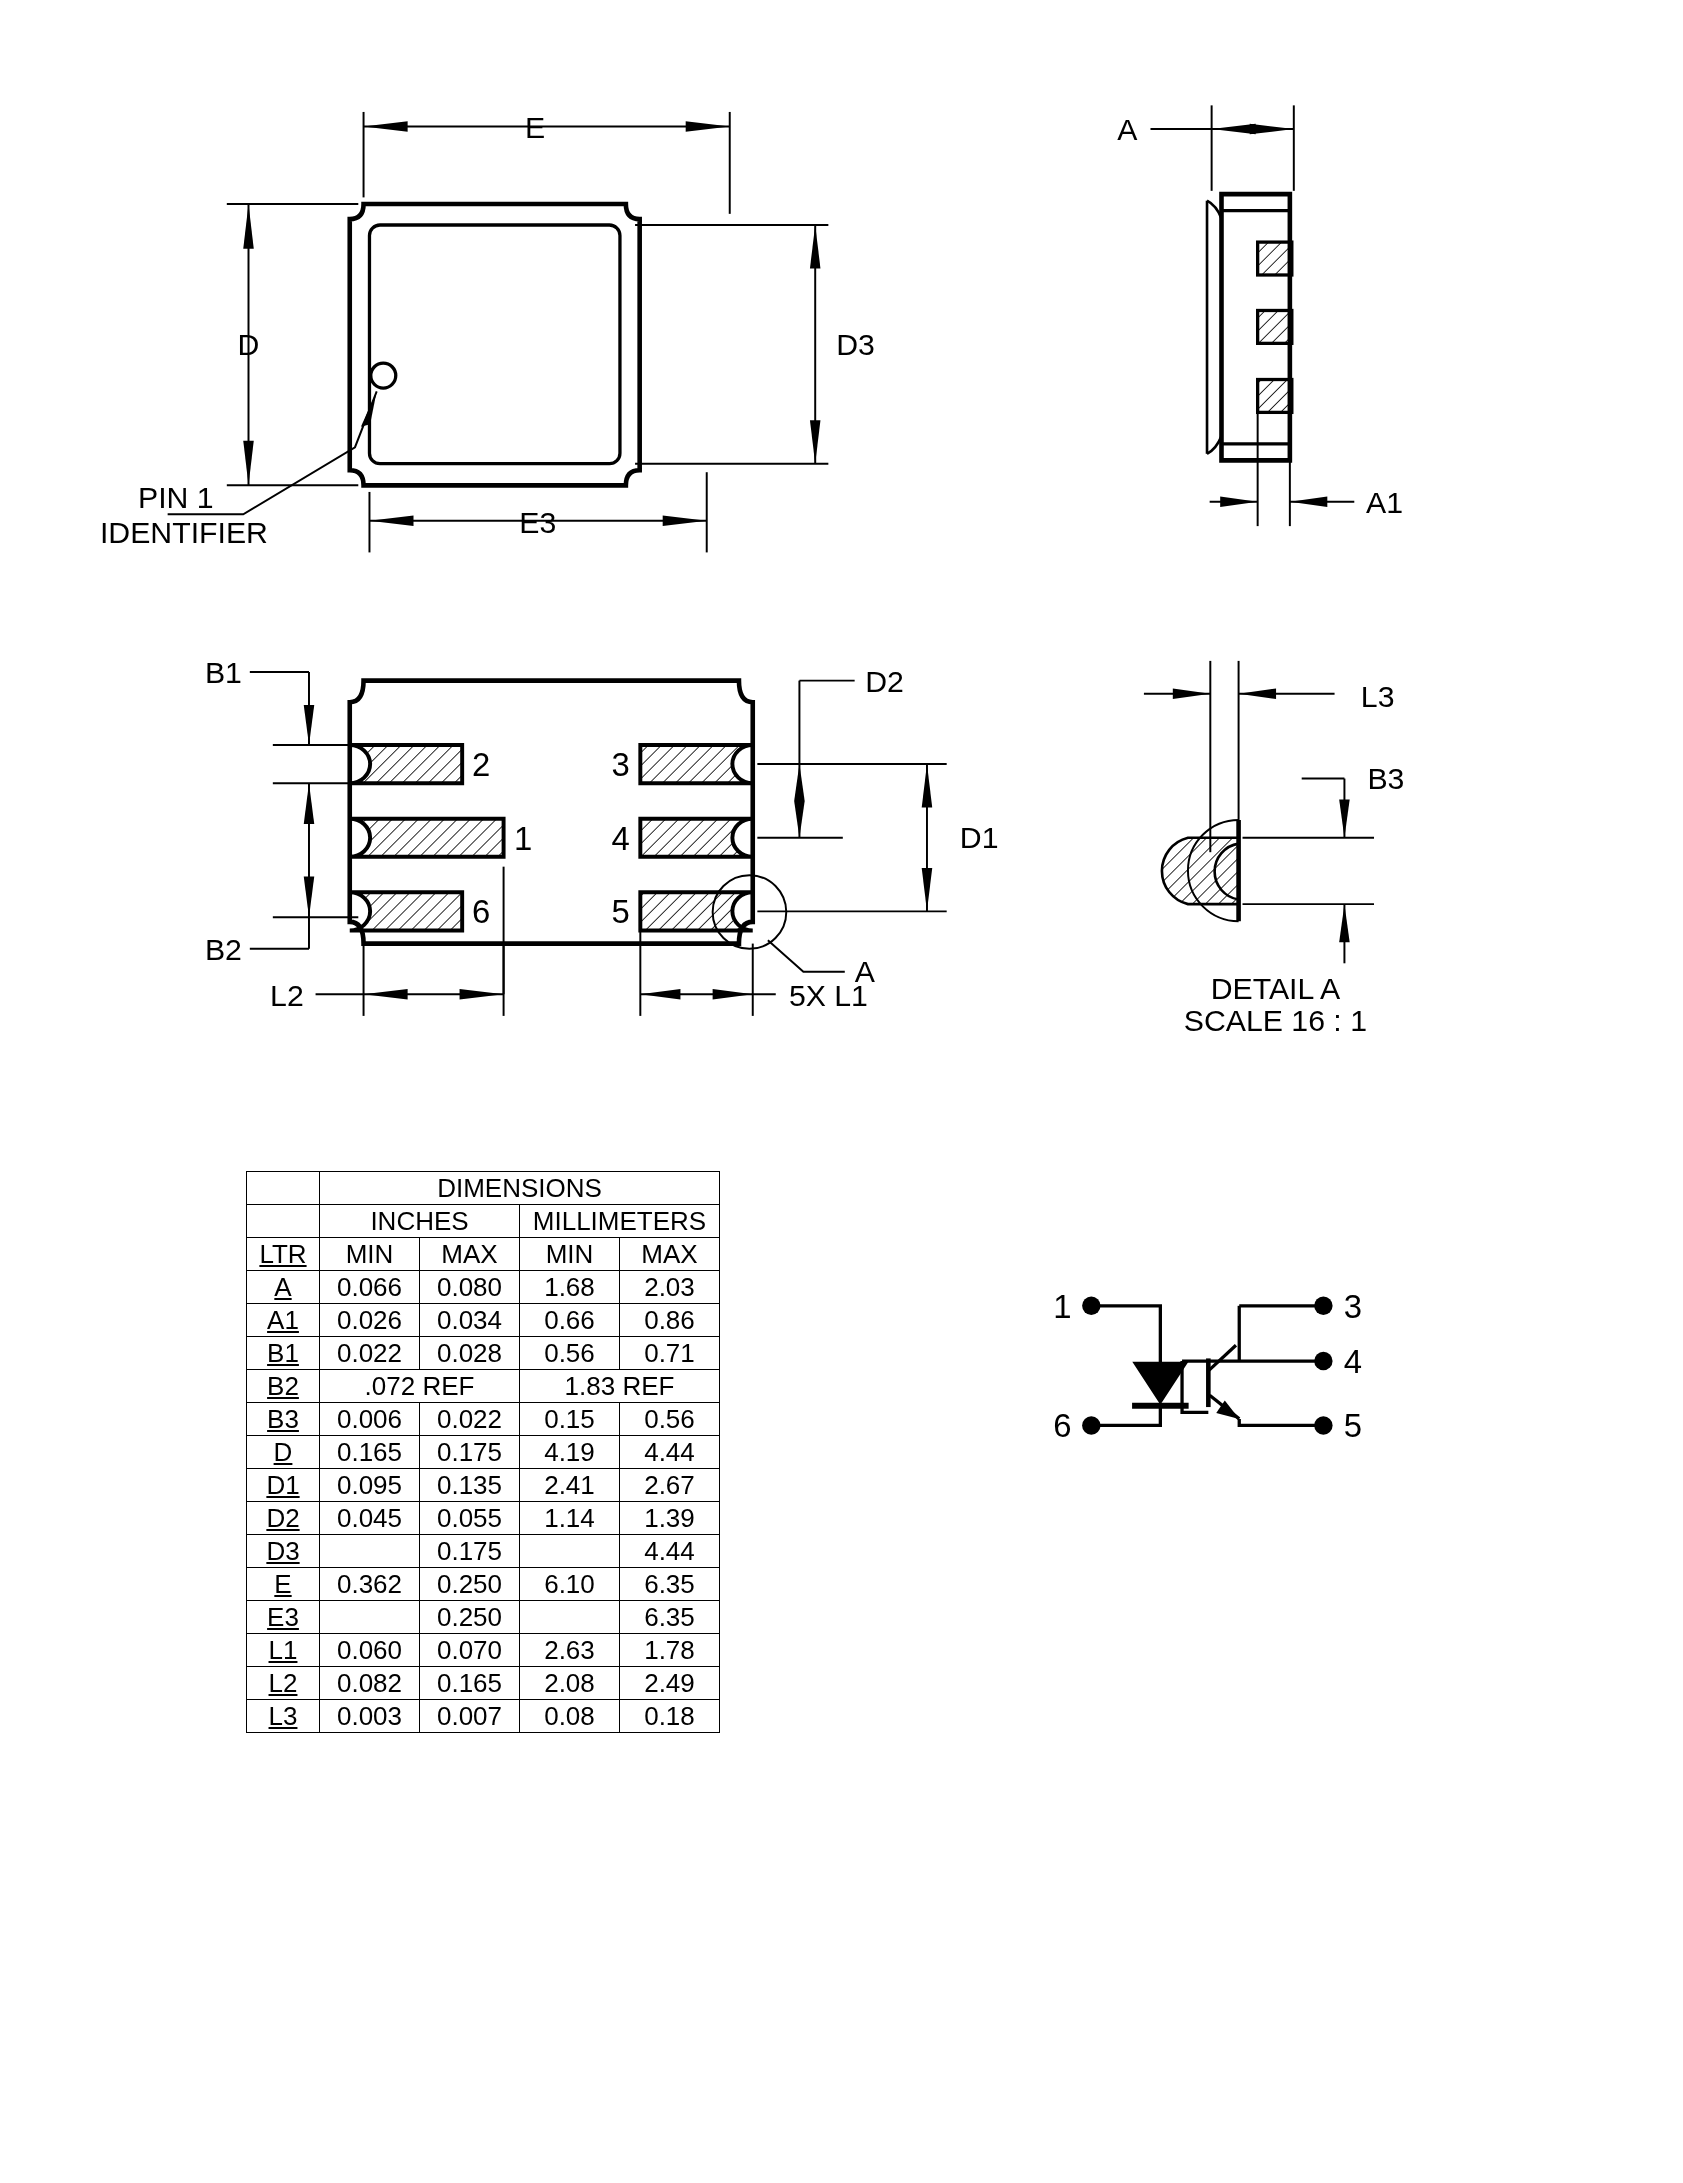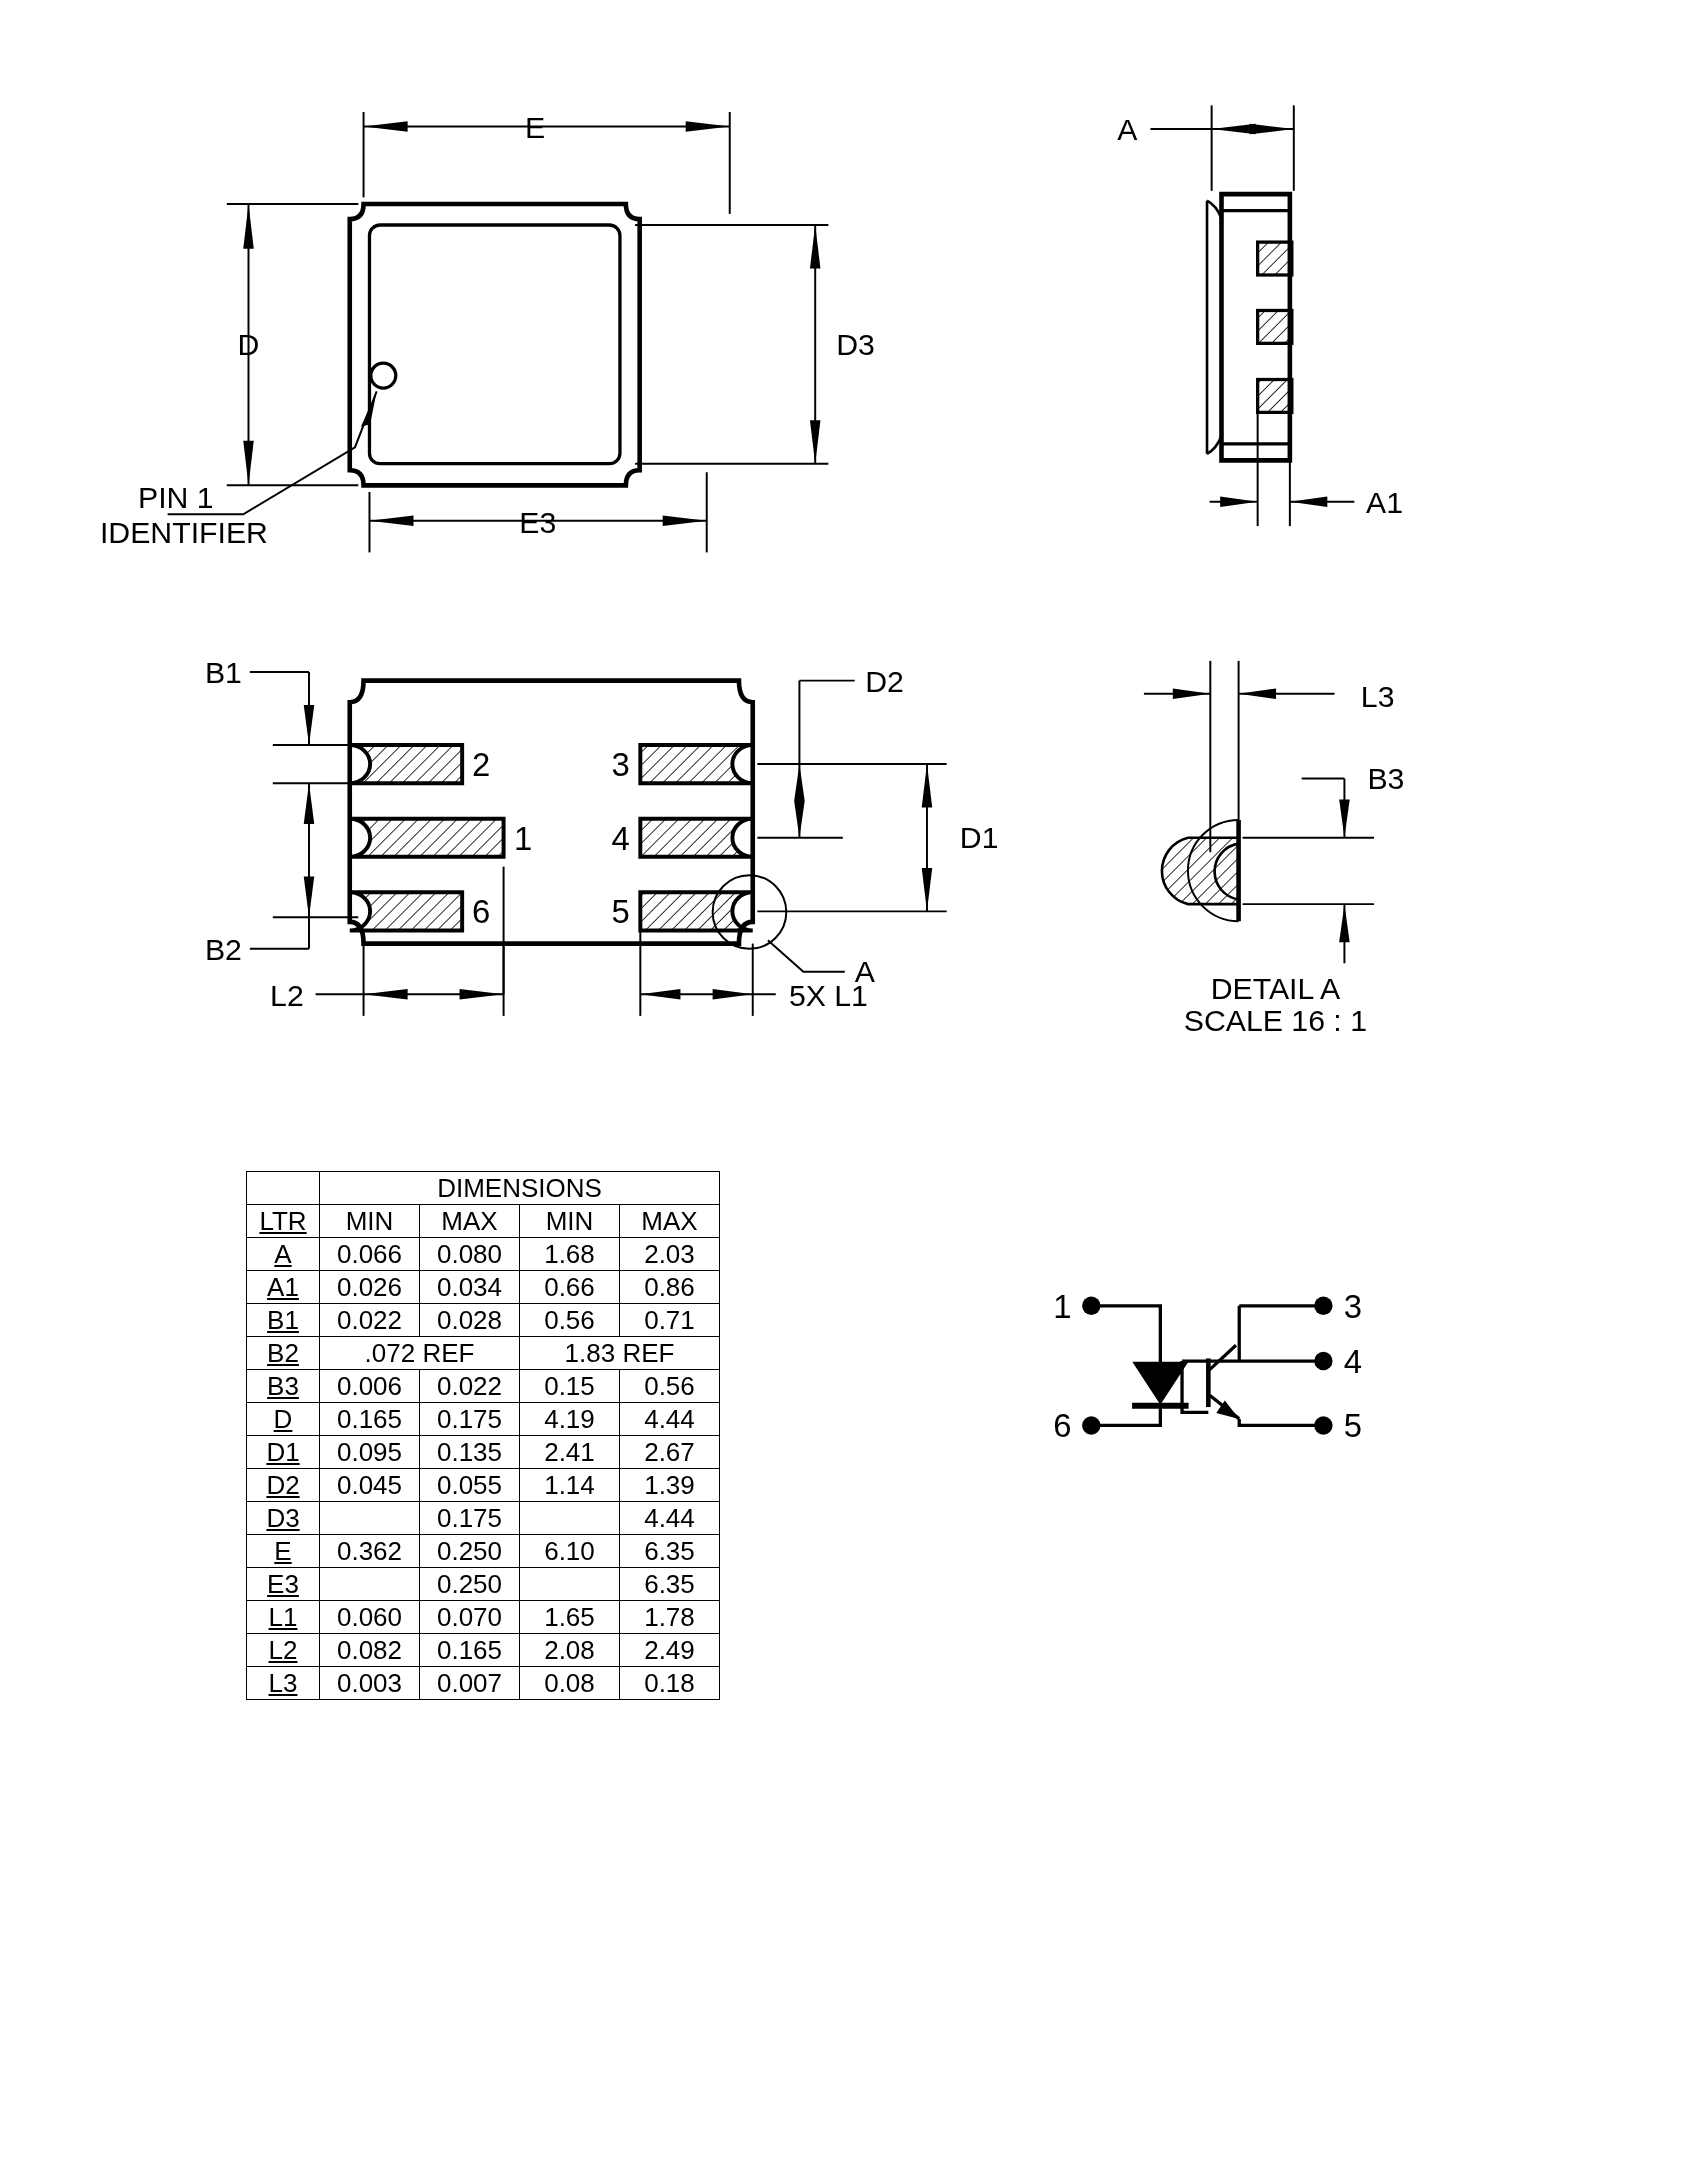--- a/index.html
+++ b/index.html
@@ -314,20 +314,25 @@
   <text class="schpin" x="2044" y="2186" text-anchor="start">5</text>
 </svg>
 
 <table id="dimtable">
   <tbody>
     <tr>
       <td class="c-ltr blankcorner"></td>
       <td class="c-val hdr" colspan="4">DIMENSIONS</td>
     </tr>
     <tr>
+      <td class="c-ltr" style="border-top:none;border-bottom:none;"></td>
+      <td class="c-val hdr" colspan="2">INCHES</td>
+      <td class="c-val hdr" colspan="2">MILLIMETERS</td>
+    </tr>
+    <tr>
       <td class="c-ltr">LTR</td>
       <td class="c-val">MIN</td>
       <td class="c-val">MAX</td>
       <td class="c-val">MIN</td>
       <td class="c-val">MAX</td>
     </tr>
 
     <tr>
       <td class="c-ltr">A</td>
       <td class="c-val">0.066</td>
@@ -400,21 +405,21 @@
       <td class="c-ltr">E3</td>
       <td class="c-val"></td>
       <td class="c-val">0.250</td>
       <td class="c-val"></td>
       <td class="c-val">6.35</td>
     </tr>
     <tr>
       <td class="c-ltr">L1</td>
       <td class="c-val">0.060</td>
       <td class="c-val">0.070</td>
-      <td class="c-val">1.65</td>
+      <td class="c-val">2.63</td>
       <td class="c-val">1.78</td>
     </tr>
     <tr>
       <td class="c-ltr">L2</td>
       <td class="c-val">0.082</td>
       <td class="c-val">0.165</td>
       <td class="c-val">2.08</td>
       <td class="c-val">2.49</td>
     </tr>
     <tr>

